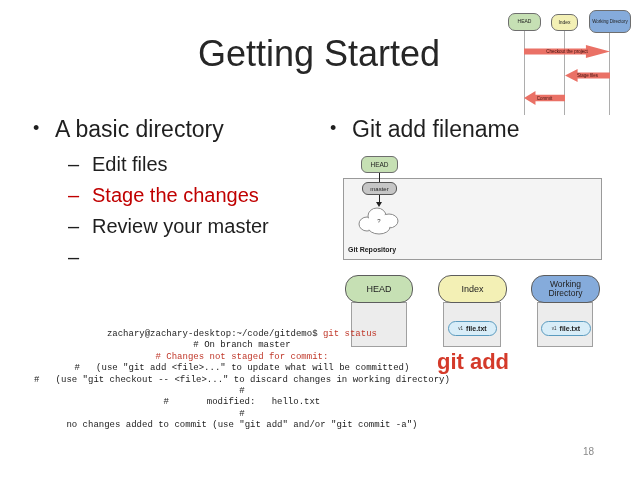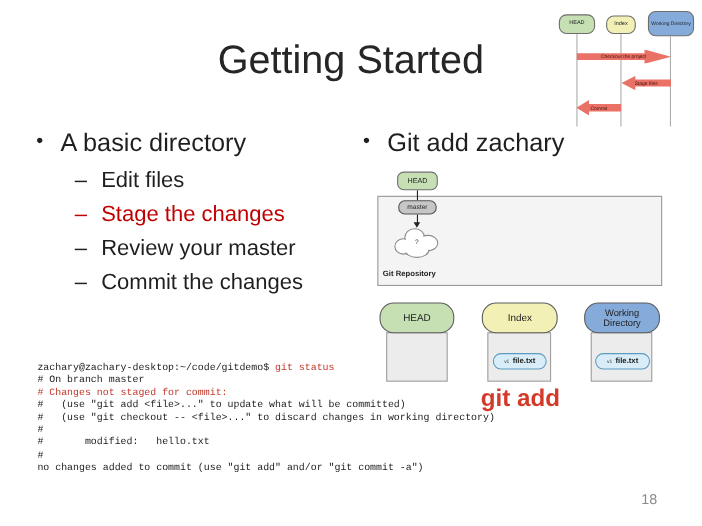--- a/index.html
+++ b/index.html
@@ -50,26 +50,26 @@
   .gray-box{position:absolute;background:#ececec;border:1px solid #a0a0a0;box-sizing:border-box;}
   .file-pill{position:absolute;height:15px;border-radius:8px;background:#d8edf8;
              border:1px solid #5b9bbf;box-sizing:border-box;display:flex;align-items:center;
              justify-content:center;gap:3px;z-index:2;}
   .file-pill .v{font-size:4.5px;color:#333;}
   .file-pill .f{font-size:7px;font-weight:700;color:#222;}
   .caption{position:absolute;left:428px;top:349px;width:90px;text-align:center;
            font-size:22px;font-weight:700;color:#d43a2a;}
 
   
-  #terminal{position:absolute;left:34px;top:329px;}
+  #terminal{position:absolute;left:34px;top:329px;text-align:center;}
   .tline{white-space:pre;font-family:"Liberation Mono",monospace;
          font-size:9px;line-height:11.4px;color:#1c1c1c;}
   .tline .red{color:#c0392b;}
 
-  .pagenum{position:absolute;left:583px;top:446px;font-size:13px;color:#8a8a8a;}
+  .pagenum{position:absolute;left:583px;top:446px;font-size:10px;color:#8a8a8a;}
 </style>
 </head>
 <body>
 
 <div id="slide">
 
   <div class="title">Getting Started</div>
 
   <div class="h1row" style="left:33px;top:116px;">
     <span class="dot">•</span>
@@ -84,27 +84,26 @@
       <div class="subrow red">
         <span class="dash">–</span>
         <span>Stage the changes</span>
       </div>
       <div class="subrow">
         <span class="dash">–</span>
         <span>Review your master</span>
       </div>
       <div class="subrow">
         <span class="dash">–</span>
-        <span>Commit the changes</span>
       </div>
     </div>
 
   <div class="h1row" style="left:330px;top:116px;">
     <span class="dot">•</span>
-    <span>Git add zachary</span>
+    <span>Git add filename</span>
   </div>
 
   <div>
     <div class="pill mini" style="left:508px;top:13px;width:33px;height:18px;background:#c6e0b4;">
       <span>HEAD</span>
     </div>
     <div class="pill mini" style="left:551px;top:14px;width:27px;height:17px;background:#f3f0b5;">
       <span>Index</span>
     </div>
     <div class="pill mini" style="left:589px;top:10px;width:42px;height:23px;background:#85abdb;padding:1px;">

